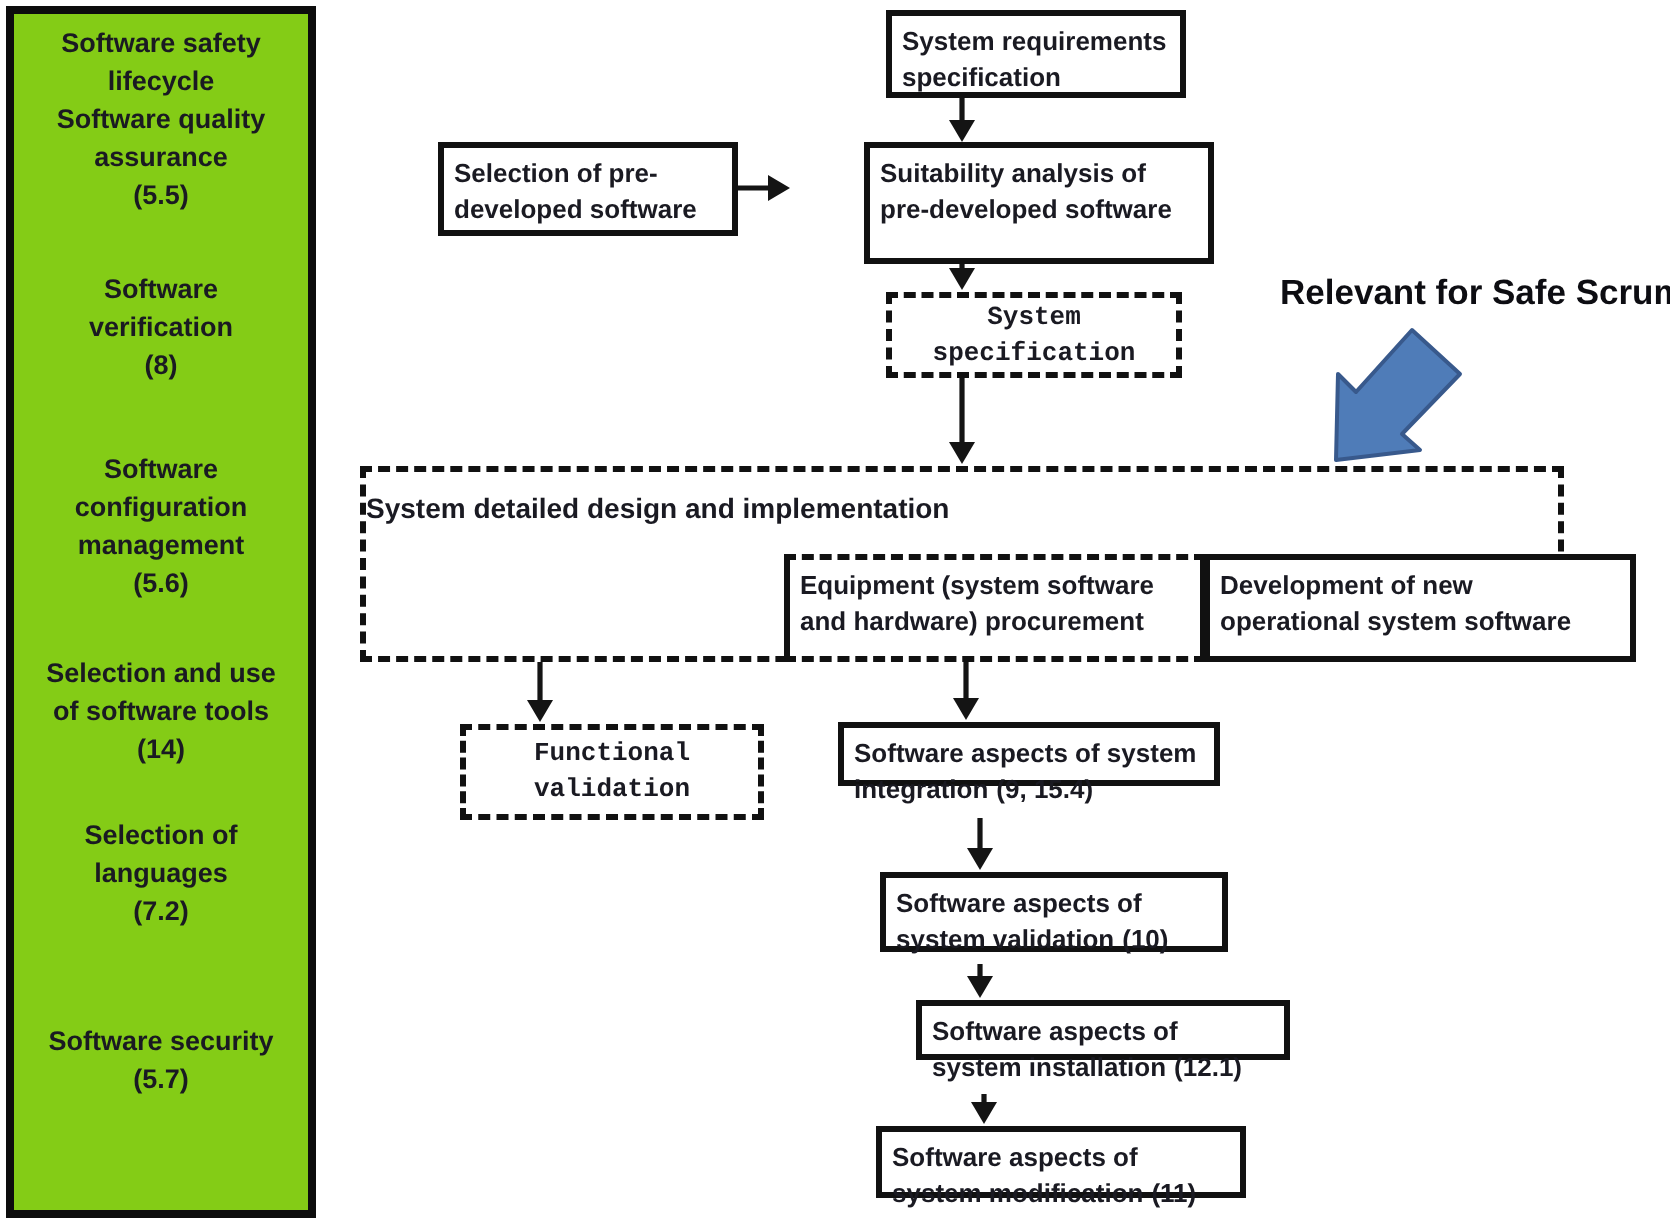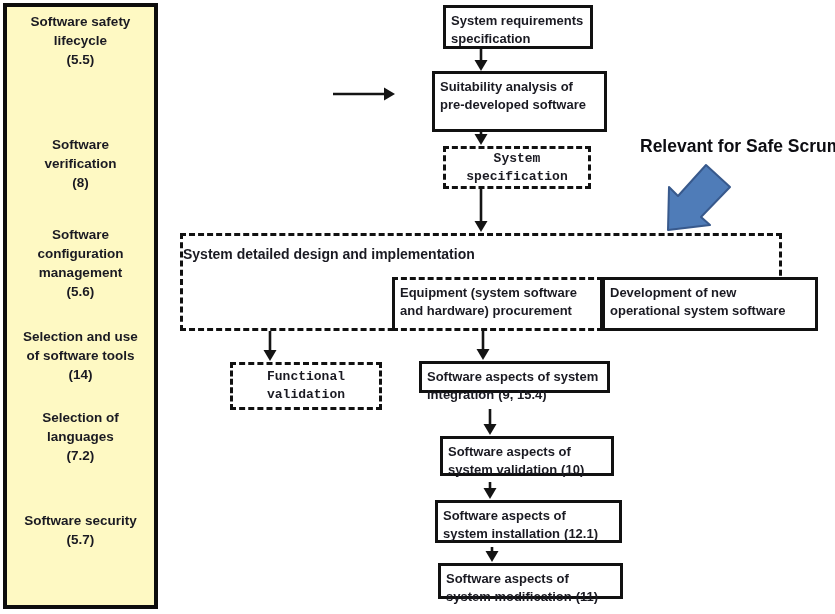--- a/index.html
+++ b/index.html
@@ -3,21 +3,21 @@
 <meta charset="utf-8">
 <style>
   html,body{margin:0;padding:0;background:#ffffff;}
   .stage{
     position:relative;width:835px;height:614px;background:#ffffff;overflow:hidden;
     font-family:"Liberation Sans",sans-serif;color:#1a1a22;font-weight:700;
   }
   svg.overlay{position:absolute;left:0;top:0;width:835px;height:614px;pointer-events:none;}
   .sidebar{
     position:absolute;left:3px;top:3px;width:155px;height:606px;
-    border:4px solid #0d0d0d;box-sizing:border-box;background:#fef9c3;
+    border:4px solid #0d0d0d;box-sizing:border-box;background:#84cc16;
   }
   .side-item{position:absolute;left:9px;width:129px;text-align:center;font-size:13.5px;line-height:19px;}
   .side-item span{display:block;}
   .box{
     position:absolute;box-sizing:border-box;background:#ffffff;
     border:3px solid #111111;font-size:13px;line-height:18px;
     padding:4px 5px 2px 5px;z-index:3;margin-left:36px;
   }
   .dashed{border-style:dashed;}
   .dash-tb{border-top-style:dashed;border-bottom-style:dashed;}
@@ -70,20 +70,21 @@
     </g>
     <polygon points="668,230 669,187 678,196 706,165 730,187 701,217 710,225" stroke-width="2" stroke-linejoin="round" fill="#4f7cb8"></polygon>
     <polygon points="668,230 669,187 678,196 706,165 730,187 701,217 710,225" fill="none" stroke-width="2" stroke-linejoin="round" stroke="#38598c"></polygon>
   </svg>
 
   <div class="sidebar">
     <div class="side-item" style="top:5px">
       <span>Software safety lifecycle</span>
     </div>
     <div class="side-item" style="top:43px">
+      <span>Software quality assurance</span>
       <span>(5.5)</span>
     </div>
     <div class="side-item" style="top:128px">
       <span>Software verification</span>
       <span>(8)</span>
     </div>
     <div class="side-item" style="top:218px">
       <span>Software configuration management</span>
       <span>(5.6)</span>
     </div>
@@ -96,20 +97,21 @@
       <span>(7.2)</span>
     </div>
     <div class="side-item" style="top:504px">
       <span>Software security</span>
       <span>(5.7)</span>
     </div>
   </div>
 
   <div class="box" style="left:407px;top:5px;width:150px;height:44px">System requirements specification</div>
 
+  <div class="box" style="left:183px;top:71px;width:150px;height:47px">Selection of pre-developed software</div>
 
   <div class="box" style="left:396px;top:71px;width:175px;height:61px">Suitability analysis of pre-developed software</div>
 
   <div class="box dashed center" style="left:407px;top:146px;width:148px;height:43px">System specification</div>
 
   <div class="container-box" style="left:180px;top:233px;width:602px;height:98px">
     <div class="container-title">System detailed design and implementation</div>
   </div>
 
 
@@ -120,21 +122,21 @@
   <div class="box dashed center" style="left:194px;top:362px;width:152px;height:48px">Functional validation</div>
 
   <div class="box" style="left:383px;top:361px;width:191px;height:32px">
     <span>Software aspects of system integration</span><span class="ref">(9, 15.4)</span>
   </div>
 
   <div class="box" style="left:404px;top:436px;width:174px;height:40px">
     <span>Software aspects of system validation</span><span class="ref">(10)</span>
   </div>
 
-  <div class="box" style="left:399px;top:500px;width:187px;height:43px">
+  <div class="box" style="left:422px;top:500px;width:187px;height:30px">
     <span>Software aspects of system installation</span><span class="ref">(12.1)</span>
   </div>
 
   <div class="box" style="left:402px;top:563px;width:185px;height:36px">
     <span>Software aspects of system modification</span><span class="ref">(11)</span>
   </div>
 
   <div class="annotation">Relevant for Safe Scrum</div>
 
 </div>

